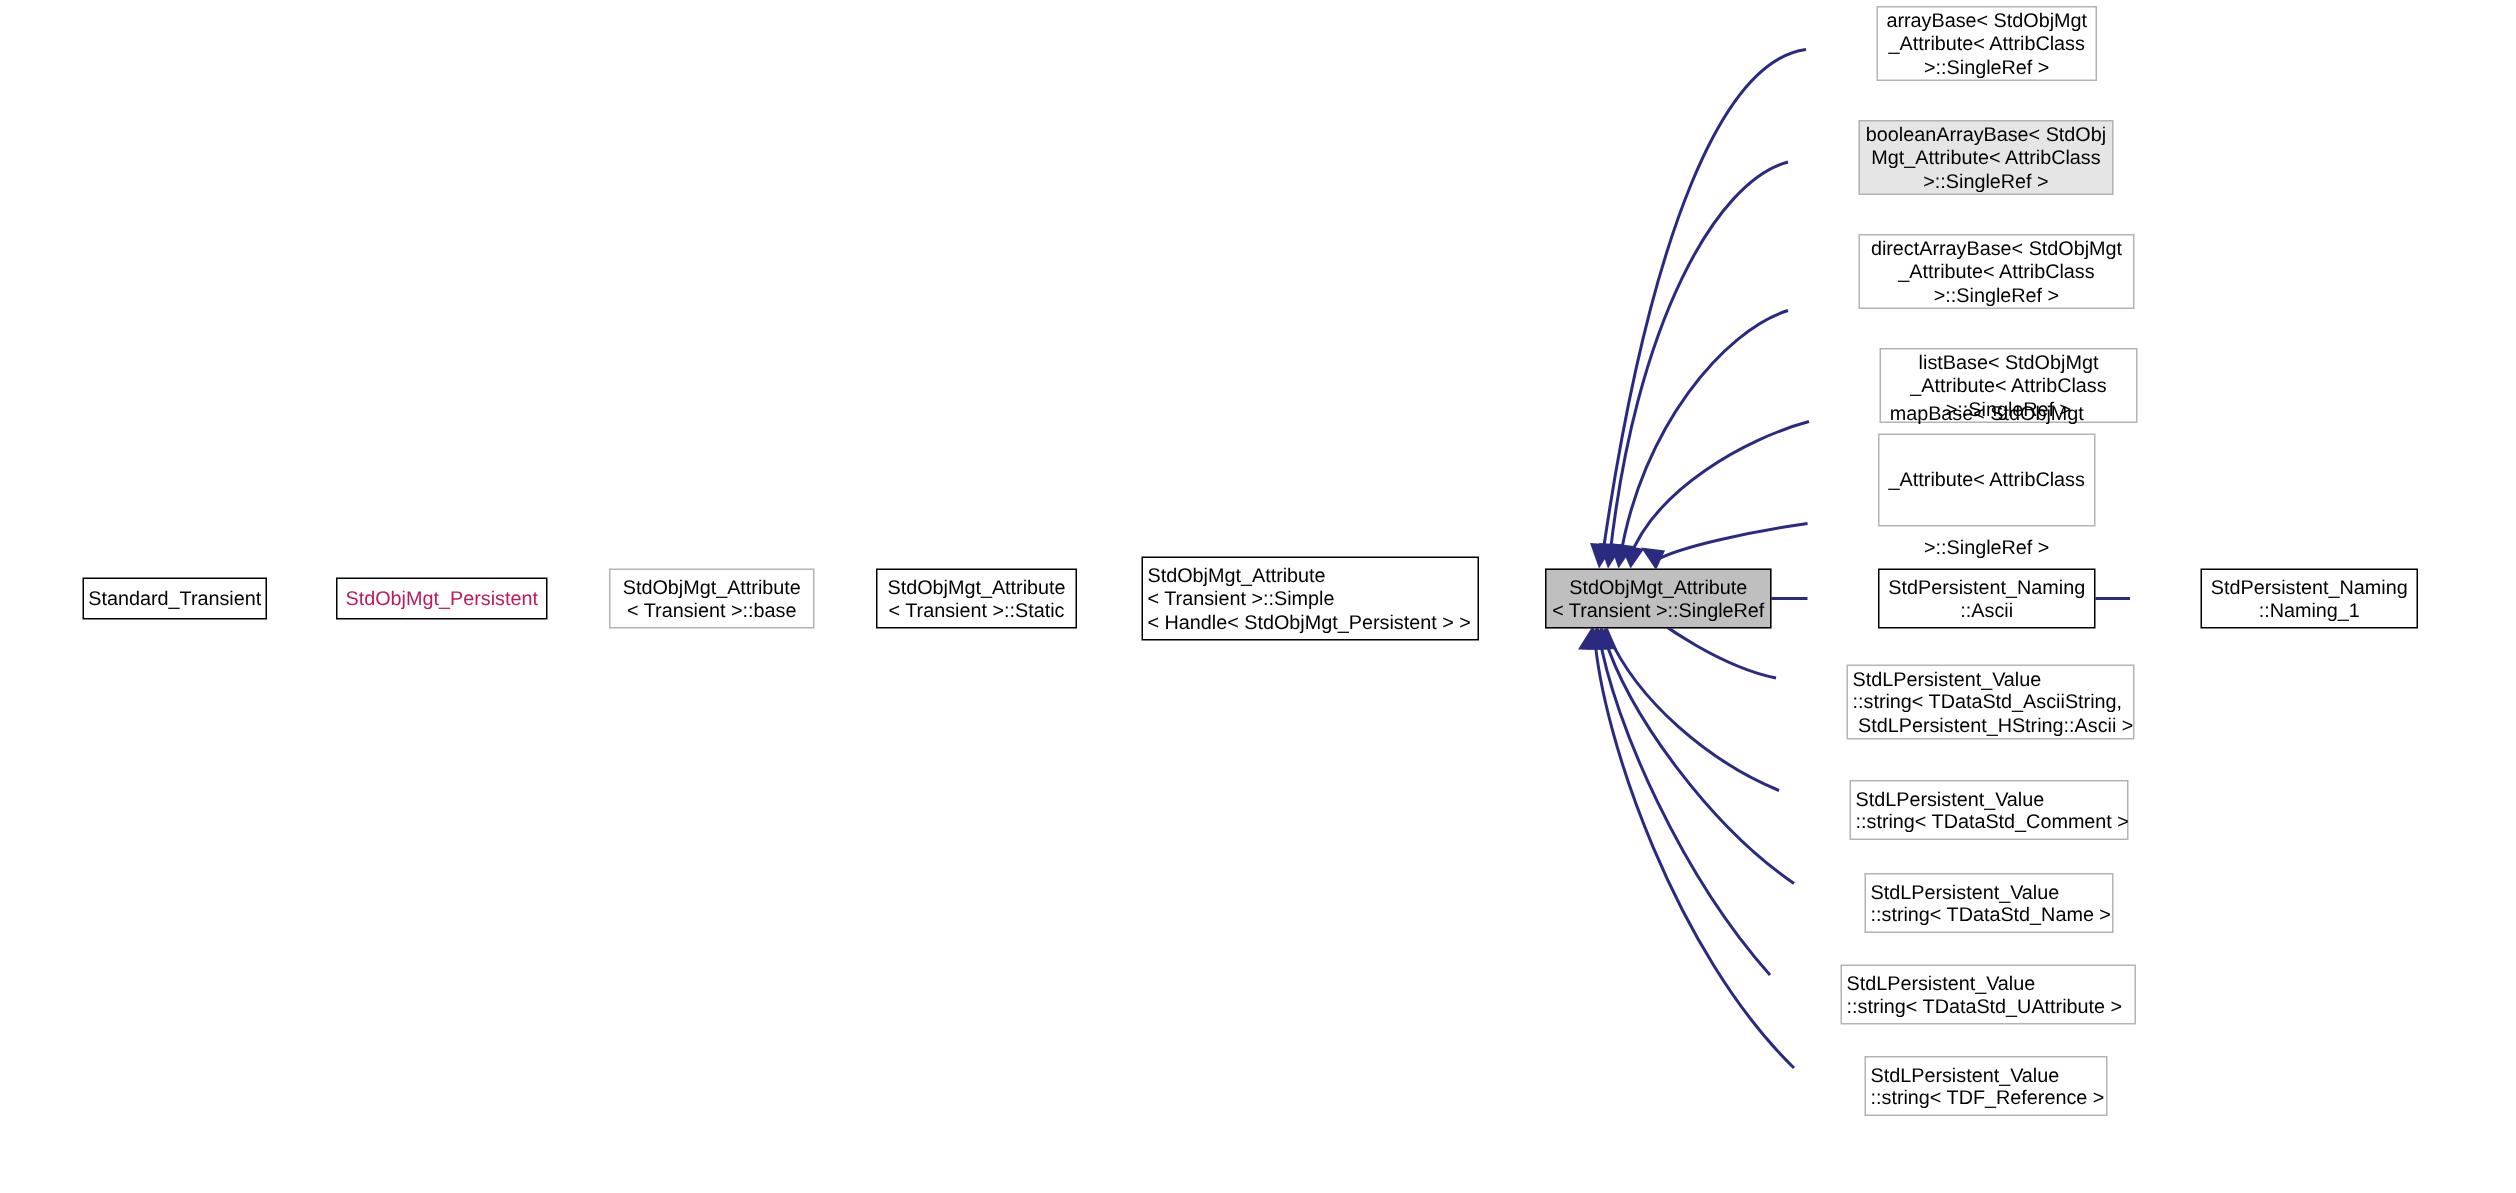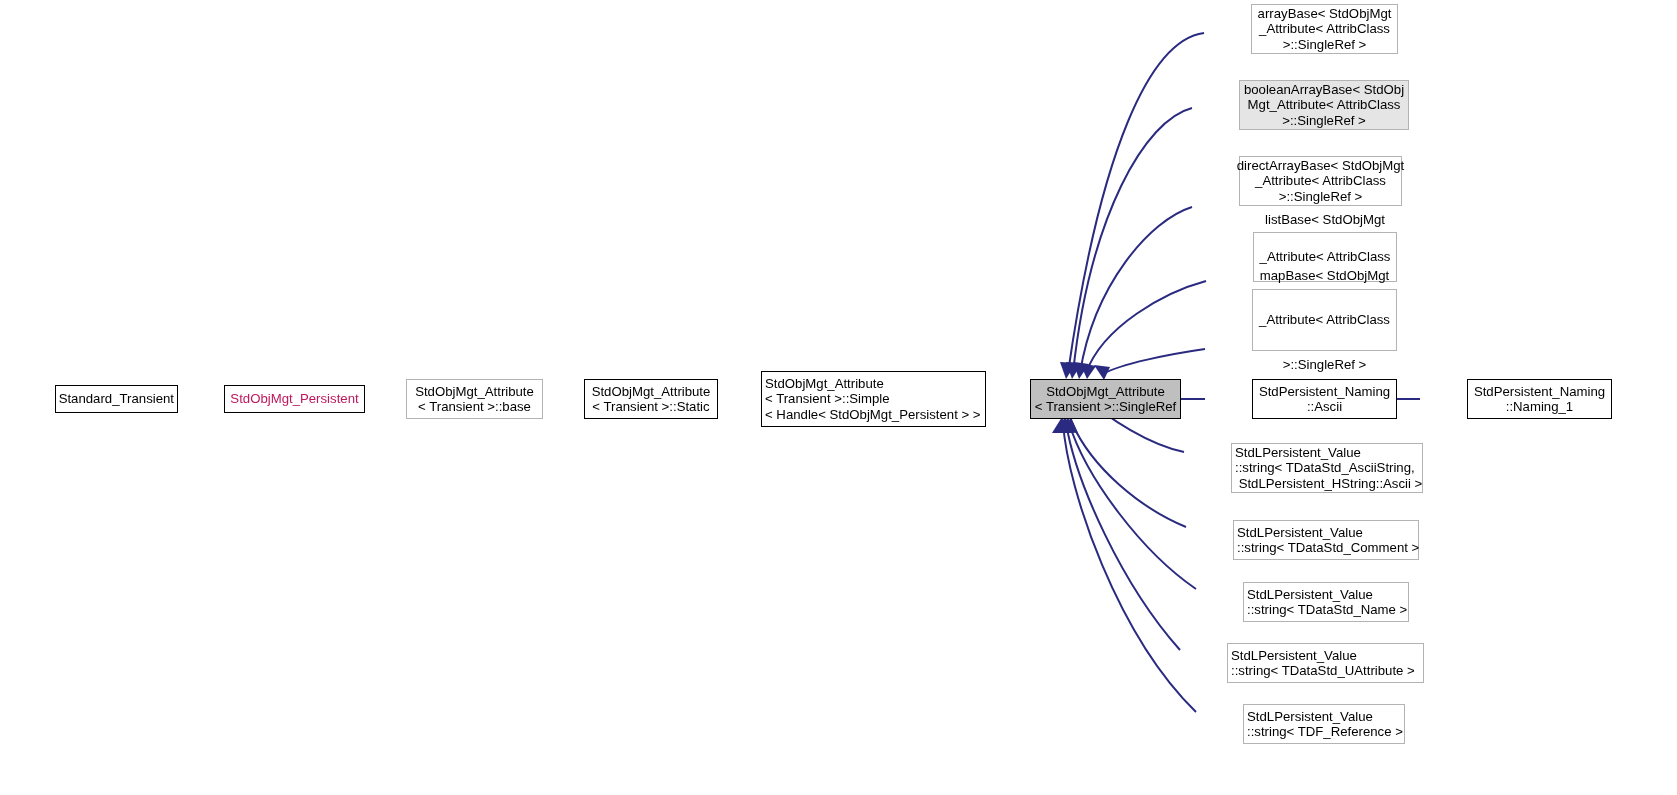--- a/index.html
+++ b/index.html
@@ -100,30 +100,30 @@
       <path d="M1196,712 C1118,636 1068,492 1063,423" stroke="#2a2a80"></path>
 
       <polygon points="1071,417 1078,433 1062,432" fill="#2a2a80" stroke="none"></polygon>
       <polygon points="1068,417 1074,433 1058,433" fill="#2a2a80" stroke="none"></polygon>
       <polygon points="1065,417 1071,433 1055,433" fill="#2a2a80" stroke="none"></polygon>
       <polygon points="1062,417 1068,433 1052,433" fill="#2a2a80" stroke="none"></polygon>
     </g>
   </svg>
 
   <div id="node-layer">
-      <div class="node strong" style="left: 8px; top: 385px; width: 123px; height: 28px; color: rgb(0, 0, 0); background: rgb(255, 255, 255); border-color: rgb(0, 0, 0); align-items: flex-end;"><span class="ln">Standard_Transient</span></div>
+      <div class="node strong" style="left: 8px; top: 385px; width: 123px; height: 28px; color: rgb(0, 0, 0); background: rgb(255, 255, 255); border-color: rgb(0, 0, 0);"><span class="ln">Standard_Transient</span></div>
       <div class="node strong" style="left: 177px; top: 385px; width: 141px; height: 28px; color: #be185d; background: rgb(255, 255, 255); border-color: rgb(0, 0, 0);"><span class="ln">StdObjMgt_Persistent</span></div>
       <div class="node" style="left: 359px; top: 379px; width: 137px; height: 40px; color: rgb(0, 0, 0); background: rgb(255, 255, 255); border-color: rgb(179, 179, 179);"><span class="ln">StdObjMgt_Attribute</span><span class="ln">&lt; Transient &gt;::base</span></div>
       <div class="node strong" style="left: 537px; top: 379px; width: 134px; height: 40px; color: rgb(0, 0, 0); background: rgb(255, 255, 255); border-color: rgb(0, 0, 0);"><span class="ln">StdObjMgt_Attribute</span><span class="ln">&lt; Transient &gt;::Static</span></div>
       <div class="node strong lefty" style="left: 714px; top: 371px; width: 225px; height: 56px; color: rgb(0, 0, 0); background: rgb(255, 255, 255); border-color: rgb(0, 0, 0);"><span class="ln">StdObjMgt_Attribute</span><span class="ln">&lt; Transient &gt;::Simple</span><span class="ln">&lt; Handle&lt; StdObjMgt_Persistent &gt; &gt;</span></div>
       <div class="node current" style="left: 983px; top: 379px; width: 151px; height: 40px; color: rgb(0, 0, 0); background: rgb(191, 191, 191); border-color: rgb(0, 0, 0);"><span class="ln">StdObjMgt_Attribute</span><span class="ln">&lt; Transient &gt;::SingleRef</span></div>
       <div class="node" style="left: 1204px; top: 4px; width: 147px; height: 50px; color: rgb(0, 0, 0); background: rgb(255, 255, 255); border-color: rgb(179, 179, 179);"><span class="ln">arrayBase&lt; StdObjMgt</span><span class="ln">_Attribute&lt; AttribClass</span><span class="ln">&gt;::SingleRef &gt;</span></div>
       <div class="node" style="left: 1192px; top: 80px; width: 170px; height: 50px; color: rgb(0, 0, 0); background: #e5e5e5; border-color: rgb(179, 179, 179);"><span class="ln">booleanArrayBase&lt; StdObj</span><span class="ln">Mgt_Attribute&lt; AttribClass</span><span class="ln">&gt;::SingleRef &gt;</span></div>
-      <div class="node" style="left: 1192px; top: 156px; width: 163px; height: 50px; color: rgb(0, 0, 0); background: rgb(255, 255, 255); border-color: rgb(179, 179, 179);"><span class="ln">directArrayBase&lt; StdObjMgt</span><span class="ln">_Attribute&lt; AttribClass</span><span class="ln">&gt;::SingleRef &gt;</span></div>
-      <div class="node" style="left: 1206px; top: 232px; width: 144px; height: 50px; color: rgb(0, 0, 0); background: rgb(255, 255, 255); border-color: rgb(179, 179, 179); gap: 22px;"><span class="ln">listBase&lt; StdObjMgt</span><span class="ln">_Attribute&lt; AttribClass</span><span class="ln">&gt;::SingleRef &gt;</span></div>
+      <div class="node" style="left: 1192px; top: 156px; width: 184px; height: 50px; color: rgb(0, 0, 0); background: rgb(255, 255, 255); border-color: rgb(179, 179, 179);"><span class="ln">directArrayBase&lt; StdObjMgt</span><span class="ln">_Attribute&lt; AttribClass</span><span class="ln">&gt;::SingleRef &gt;</span></div>
+      <div class="node" style="left: 1206px; top: 232px; width: 172px; height: 50px; color: rgb(0, 0, 0); background: rgb(255, 255, 255); border-color: rgb(179, 179, 179);"><span class="ln">listBase&lt; StdObjMgt</span><span class="ln">_Attribute&lt; AttribClass</span><span class="ln">&gt;::SingleRef &gt;</span></div>
       <div class="node" style="left: 1205px; top: 289px; width: 145px; height: 62px; color: rgb(0, 0, 0); background: rgb(255, 255, 255); border-color: rgb(179, 179, 179); gap: 29px;"><span class="ln">mapBase&lt; StdObjMgt</span><span class="ln">_Attribute&lt; AttribClass</span><span class="ln">&gt;::SingleRef &gt;</span></div>
       <div class="node strong" style="left: 1205px; top: 379px; width: 145px; height: 40px; color: rgb(0, 0, 0); background: rgb(255, 255, 255); border-color: rgb(0, 0, 0);"><span class="ln">StdPersistent_Naming</span><span class="ln">::Ascii</span></div>
       <div class="node strong" style="left: 1420px; top: 379px; width: 145px; height: 40px; color: rgb(0, 0, 0); background: rgb(255, 255, 255); border-color: rgb(0, 0, 0);"><span class="ln">StdPersistent_Naming</span><span class="ln">::Naming_1</span></div>
       <div class="node lefty" style="left: 1184px; top: 443px; width: 192px; height: 50px; color: rgb(0, 0, 0); background: rgb(255, 255, 255); border-color: rgb(179, 179, 179);"><span class="ln">StdLPersistent_Value</span><span class="ln">::string&lt; TDataStd_AsciiString,</span><span class="ln"> StdLPersistent_HString::Ascii &gt;</span></div>
       <div class="node lefty" style="left: 1186px; top: 520px; width: 186px; height: 40px; color: rgb(0, 0, 0); background: rgb(255, 255, 255); border-color: rgb(179, 179, 179);"><span class="ln">StdLPersistent_Value</span><span class="ln">::string&lt; TDataStd_Comment &gt;</span></div>
       <div class="node lefty" style="left: 1196px; top: 582px; width: 166px; height: 40px; color: rgb(0, 0, 0); background: rgb(255, 255, 255); border-color: rgb(179, 179, 179);"><span class="ln">StdLPersistent_Value</span><span class="ln">::string&lt; TDataStd_Name &gt;</span></div>
       <div class="node lefty" style="left: 1180px; top: 643px; width: 197px; height: 40px; color: rgb(0, 0, 0); background: rgb(255, 255, 255); border-color: rgb(179, 179, 179);"><span class="ln">StdLPersistent_Value</span><span class="ln">::string&lt; TDataStd_UAttribute &gt;</span></div>
       <div class="node lefty" style="left: 1196px; top: 704px; width: 162px; height: 40px; color: rgb(0, 0, 0); background: rgb(255, 255, 255); border-color: rgb(179, 179, 179);"><span class="ln">StdLPersistent_Value</span><span class="ln">::string&lt; TDF_Reference &gt;</span></div>
     </div>
 

